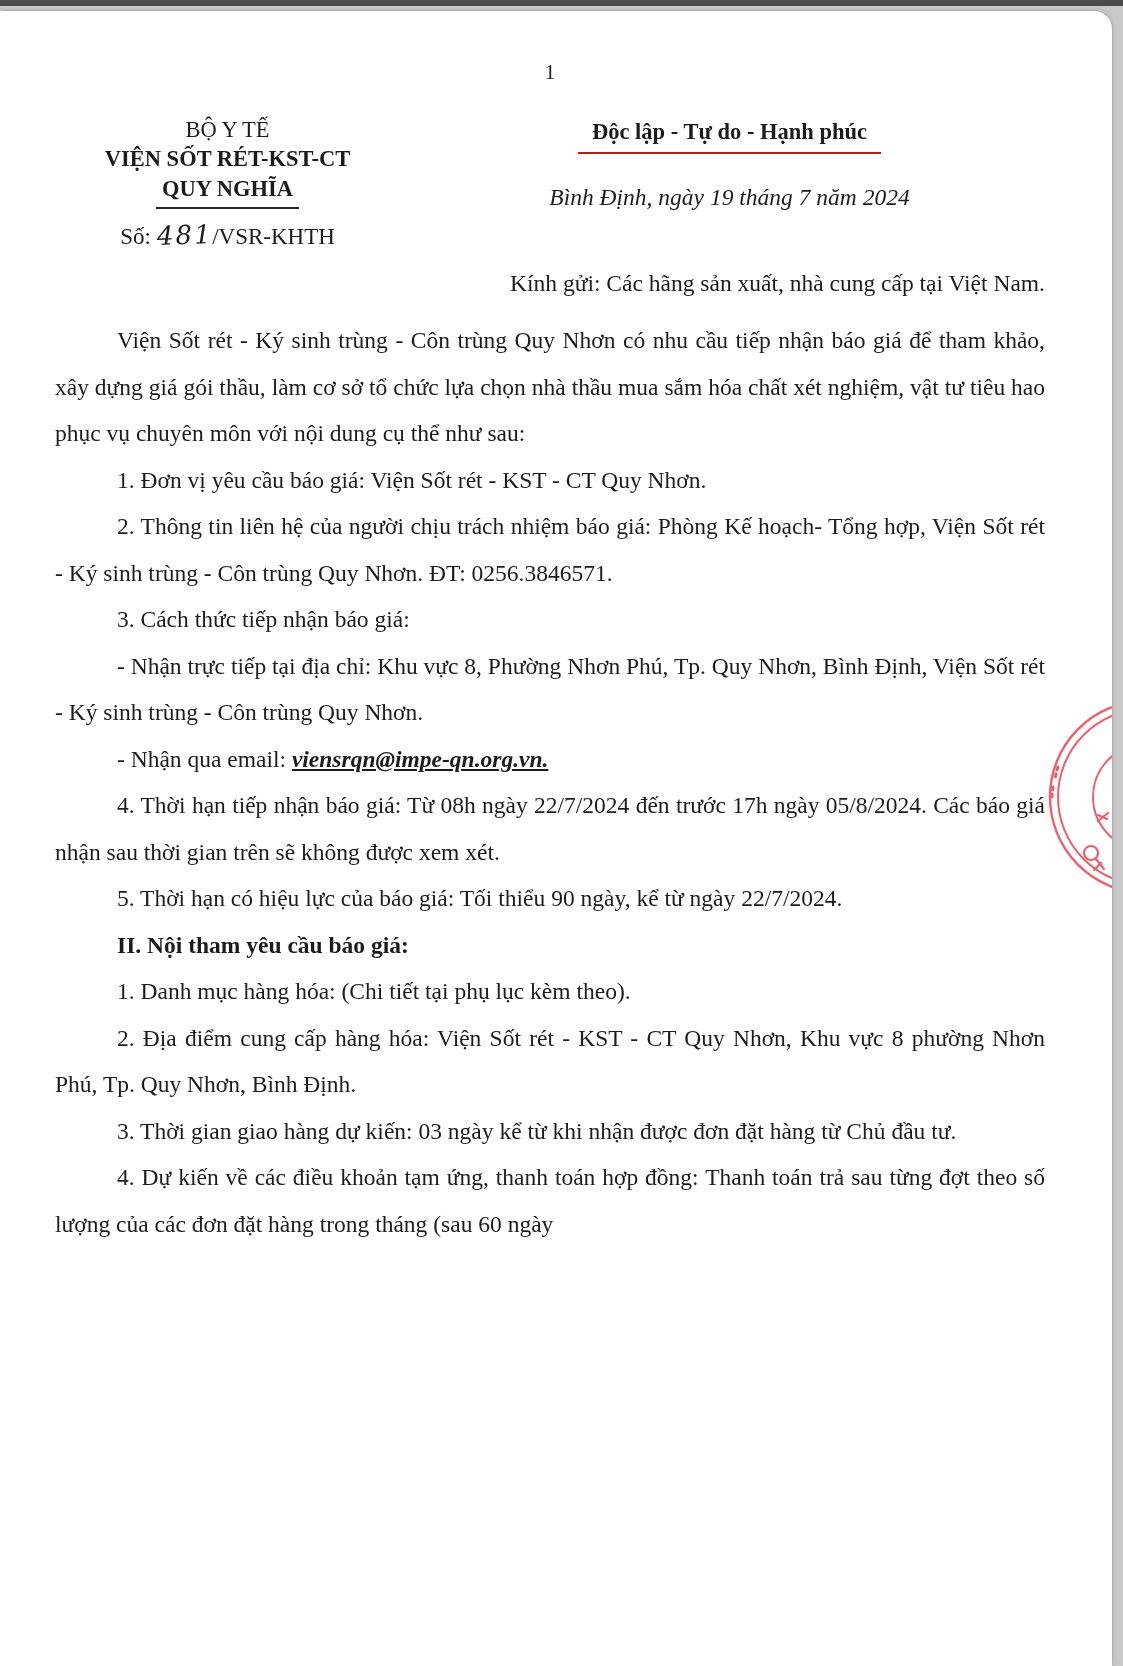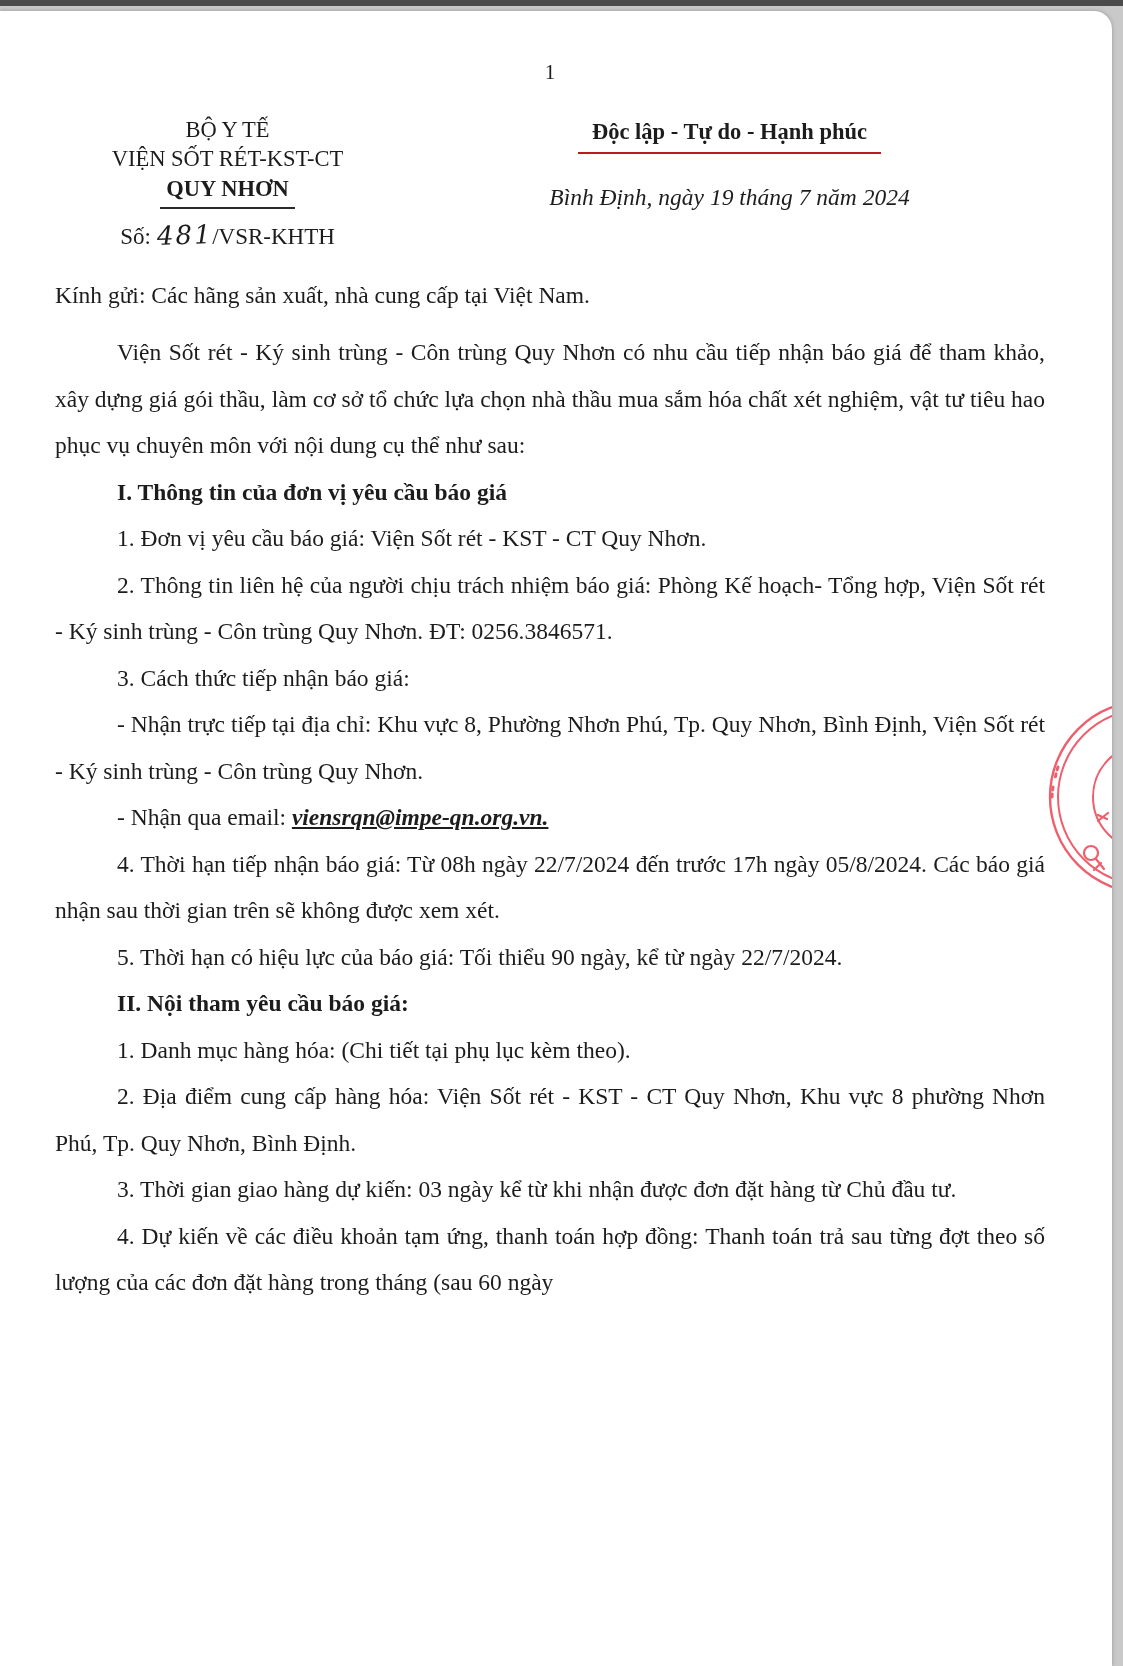--- a/index.html
+++ b/index.html
@@ -13,32 +13,32 @@
   .page{
     position:absolute;left:0;top:11px;width:1112px;height:1655px;
     background:#ffffff;border-top-right-radius:18px;overflow:hidden;
     box-shadow:0 0 4px rgba(0,0,0,.25);
   }
   .content{position:absolute;left:55px;top:0;width:990px;}
   .pagenum{margin-top:48px;text-align:center;font-size:21px;line-height:26px;}
   .header-row{display:flex;margin-top:30px;}
   .header-left{width:345px;text-align:center;font-size:22.5px;line-height:29px;}
   .hl-ministry{font-weight:normal;}
-  .hl-org{font-weight:normal;}
+  .hl-org{font-weight:bold;}
   .hl-place-wrap{margin-top:1px;}
   .hl-place{font-weight:bold;display:inline-block;border-bottom:2px solid #2a2a2a;padding:0 6px 4px;}
   .hl-so{margin-top:12px;font-size:23px;}
   .hand{font-family:"DejaVu Serif",serif;font-style:italic;font-size:26px;letter-spacing:2px;transform:rotate(-2deg);display:inline-block;}
   .header-right{flex:1;text-align:center;font-size:22.5px;line-height:30px;padding-left:14px;}
   .hr-top{font-weight:bold;}
   .hr-motto-wrap{margin-top:2px;}
   .hr-motto{font-weight:bold;display:inline-block;border-bottom:2px solid #b91c1c;padding:0 14px 5px;}
   .hr-date{font-style:italic;margin-top:28px;font-size:23.5px;}
   .title{margin-top:76px;text-align:center;font-weight:bold;font-size:29px;letter-spacing:.5px;}
-  .salutation{margin-top:28px;text-align:left;font-size:23.5px;line-height:32px;}
+  .salutation{margin-top:16px;text-align:right;font-size:23.5px;line-height:32px;}
   .body{margin-top:18px;font-size:23.5px;line-height:46.5px;text-align:justify;}
   .body p{margin:0;text-indent:62px;}
   .b{font-weight:bold;}
   .email{font-weight:bold;font-style:italic;text-decoration:underline;}
   .stamp{position:absolute;right:0;top:686px;width:66px;height:200px;}
 </style>
 </head>
 <body>
 
 <div class="topbar"></div>
@@ -46,40 +46,39 @@
 <div class="page">
   <div class="content">
 
     <div class="pagenum">1</div>
 
     <div class="header-row">
       <div class="header-left">
         <div class="hl-ministry">BỘ Y TẾ</div>
         <div class="hl-org">VIỆN SỐT RÉT-KST-CT</div>
         <div class="hl-place-wrap">
-          <span class="hl-place">QUY NHƠN</span>
+          <span class="hl-place">QUY NGHĨA</span>
         </div>
         <div class="hl-so">
           <span>Số:</span>
           <span class="hand">481</span><span>/VSR-KHTH</span>
         </div>
       </div>
       <div class="header-right">
         <div class="hr-motto-wrap">
           <span class="hr-motto">Độc lập - Tự do - Hạnh phúc</span>
         </div>
         <div class="hr-date">Bình Định, ngày 19 tháng 7 năm 2024</div>
       </div>
     </div>
 
     <div class="salutation">Kính gửi: Các hãng sản xuất, nhà cung cấp tại Việt Nam.</div>
 
     <div class="body">
       <p>Viện Sốt rét - Ký sinh trùng - Côn trùng Quy Nhơn có nhu cầu tiếp nhận báo giá để tham khảo, xây dựng giá gói thầu, làm cơ sở tổ chức lựa chọn nhà thầu mua sắm hóa chất xét nghiệm, vật tư tiêu hao phục vụ chuyên môn với nội dung cụ thể như sau:</p>
-      <p class="b">I. Thông tin của đơn vị yêu cầu báo giá</p>
       <p>1. Đơn vị yêu cầu báo giá: Viện Sốt rét - KST - CT Quy Nhơn.</p>
       <p>2. Thông tin liên hệ của người chịu trách nhiệm báo giá: Phòng Kế hoạch- Tổng hợp, Viện Sốt rét - Ký sinh trùng - Côn trùng Quy Nhơn. ĐT: 0256.3846571.</p>
       <p>3. Cách thức tiếp nhận báo giá:</p>
       <p>- Nhận trực tiếp tại địa chỉ: Khu vực 8, Phường Nhơn Phú, Tp. Quy Nhơn, Bình Định, Viện Sốt rét - Ký sinh trùng - Côn trùng Quy Nhơn.</p>
       <p><span>- Nhận qua email: </span><span class="email">viensrqn@impe-qn.org.vn.</span></p>
       <p>4. Thời hạn tiếp nhận báo giá: Từ 08h ngày 22/7/2024 đến trước 17h ngày 05/8/2024. Các báo giá nhận sau thời gian trên sẽ không được xem xét.</p>
       <p>5. Thời hạn có hiệu lực của báo giá: Tối thiểu 90 ngày, kể từ ngày 22/7/2024.</p>
       <p class="b">II. Nội tham yêu cầu báo giá:</p>
       <p>1. Danh mục hàng hóa: (Chi tiết tại phụ lục kèm theo).</p>
       <p>2. Địa điểm cung cấp hàng hóa: Viện Sốt rét - KST - CT Quy Nhơn, Khu vực 8 phường Nhơn Phú, Tp. Quy Nhơn, Bình Định.</p>

